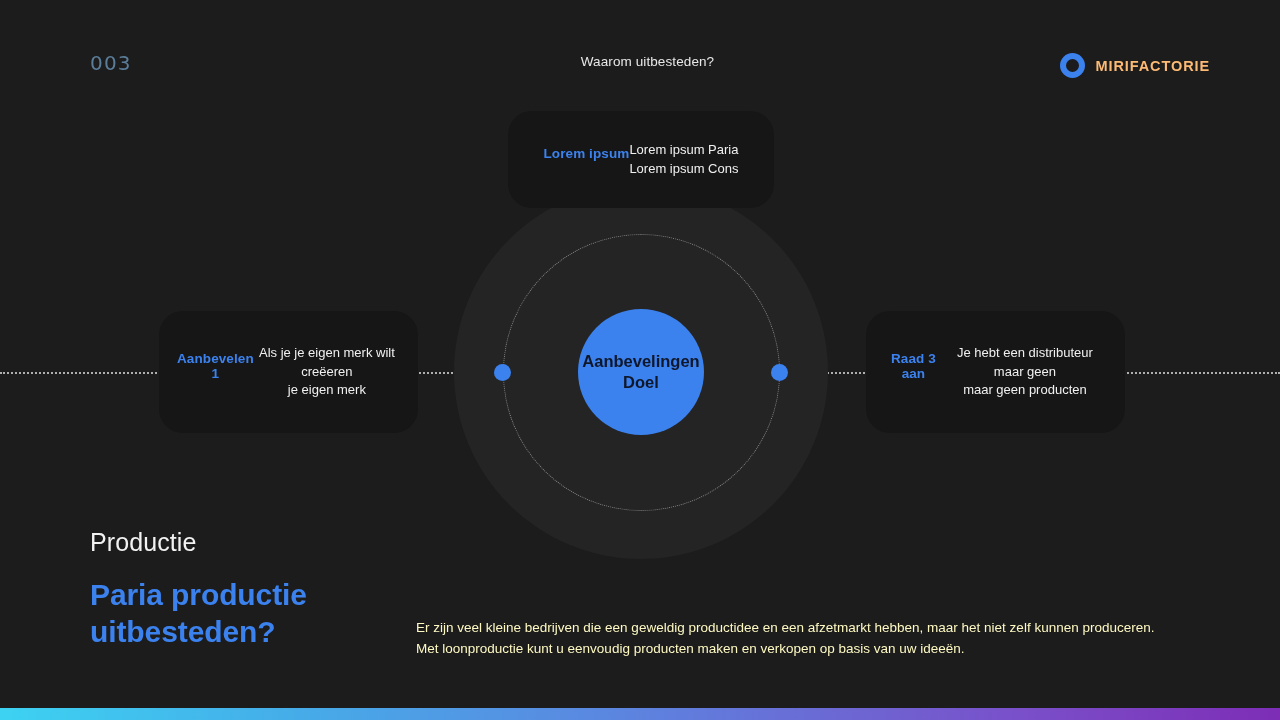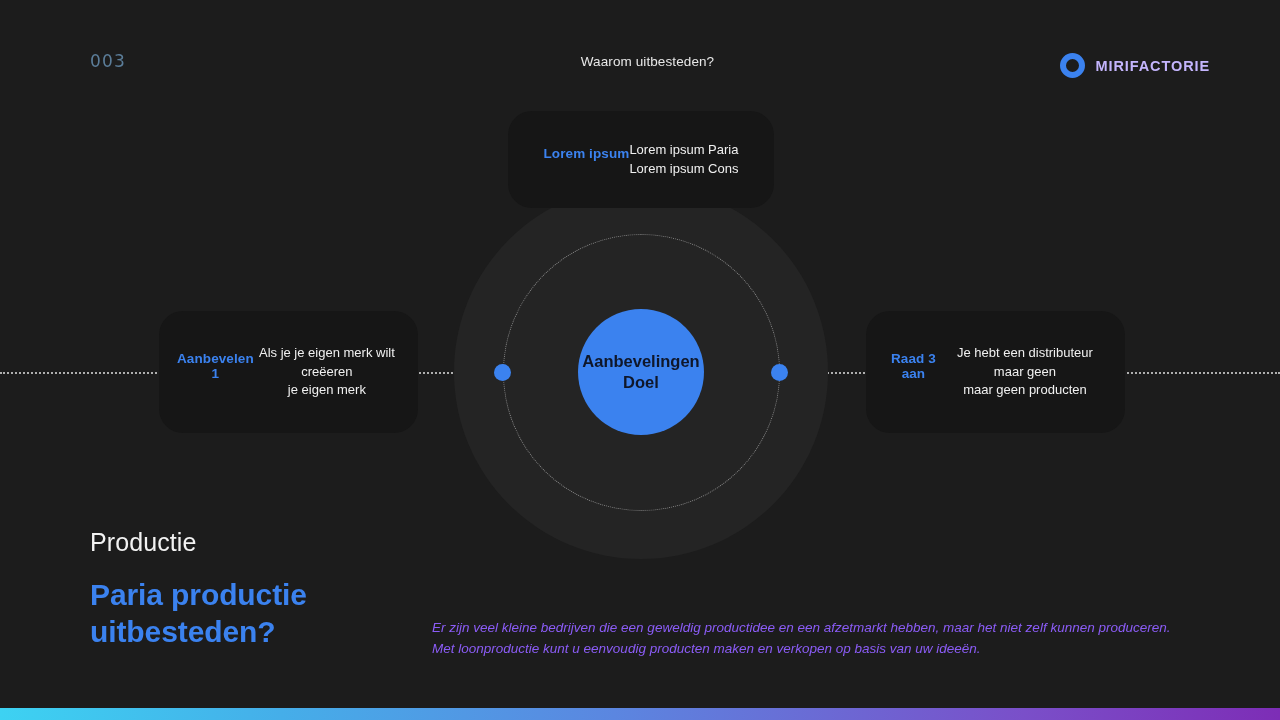--- a/index.html
+++ b/index.html
@@ -21,21 +21,21 @@
     inset: 0;
     background: #1c1c1c;
     overflow: hidden;
   }
 
   
   .page-number {
     position: absolute;
     left: 90px;
     top: 51px;
-    font-size: 17px;
+    font-size: 20px;
     letter-spacing: 1.2px;
     color: #5b7d99;
     font-family: "DejaVu Sans", sans-serif;
   }
   .header-title {
     position: absolute;
     left: 0;
     right: 0;
     top: 54px;
     text-align: center;
@@ -57,21 +57,21 @@
     height: 25px;
     border-radius: 50%;
     border: 6px solid #3b82ef;
     box-sizing: border-box;
     background: #1c1c1c;
   }
   .brand-name {
     font-size: 14.5px;
     font-weight: bold;
     letter-spacing: 0.9px;
-    color: #c4b5fd;
+    color: #fdba74;
   }
 
   
   .connector-line {
     position: absolute;
     left: 0;
     right: 0;
     top: 372px;
     height: 0;
     border-top: 2px dotted #c9c9c9;
@@ -180,27 +180,26 @@
     top: 576px;
     width: 360px;
     font-size: 30px;
     font-weight: bold;
     line-height: 1.24;
     color: #3b82ef;
     letter-spacing: -0.1px;
   }
   .paragraph {
     position: absolute;
-    left: 432px;
+    left: 416px;
     top: 618px;
     width: 770px;
     font-size: 13.5px;
     line-height: 1.55;
-    color: #8b5cf6;
-    font-style: italic;
+    color: #fef9c3;
   }
 
   
   .footer-bar {
     position: absolute;
     left: 0;
     right: 0;
     bottom: 0;
     height: 12px;
     background: linear-gradient(90deg, #3dd2f2 0%, #45aee9 22%, #5b86e0 48%, #7a4fc9 80%, #7d2db6 100%);

